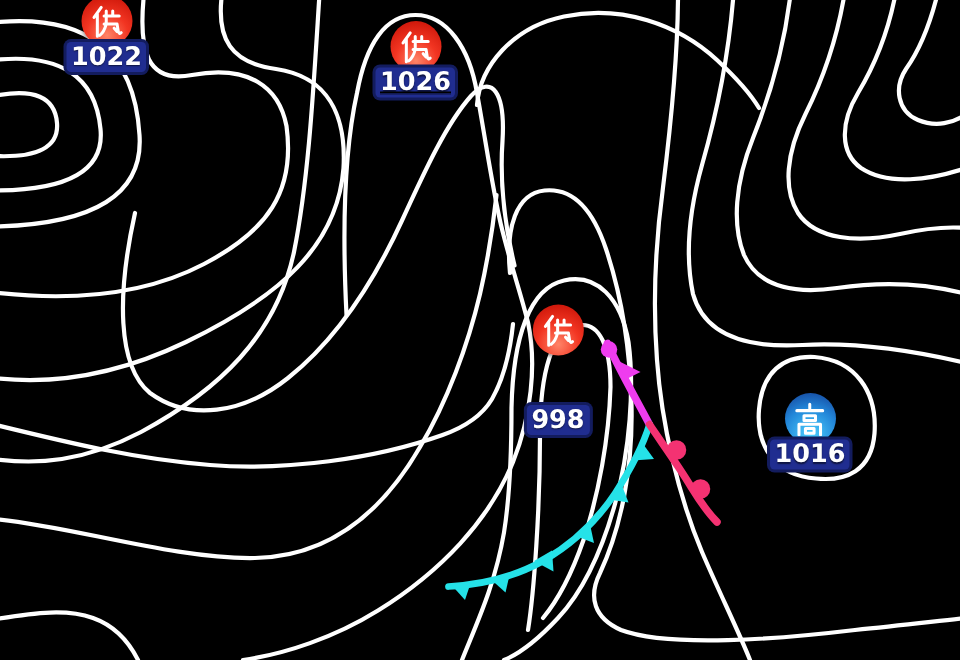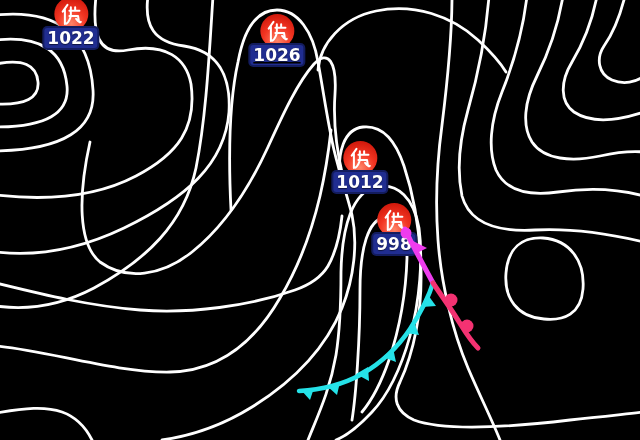--- a/index.html
+++ b/index.html
@@ -84,35 +84,35 @@
       <div class="p-label">1022</div>
     </div>
       <div class="marker low" style="left: 277px; top: 31px; text-decoration: underline;">
       <div class="p-circle">
         <svg class="glyph" viewBox="0 0 24 24">
             <use class="glyph-use" href="#glyph-low"></use>
           </svg>
       </div>
       <div class="p-label">1026</div>
     </div>
-      <div class="marker low" style="left: 360px; top: 158px;">
-      <div class="p-circle">
-        <svg class="glyph" viewBox="0 0 24 24">
-            <use class="glyph-use" href="#glyph-low"></use>
-          </svg>
-      </div>
-      <div class="p-label">1012</div>
-    </div>
-      <div class="marker low" style="left: 394px; top: 220px;">
+      <div class="marker low" style="left: 372px; top: 220px; gap: 36px;">
       <div class="p-circle">
         <svg class="glyph" viewBox="0 0 24 24">
             <use class="glyph-use" href="#glyph-low"></use>
           </svg>
       </div>
       <div class="p-label">998</div>
+    </div>
+      <div class="marker high" style="left: 540px; top: 279px;">
+      <div class="p-circle">
+        <svg class="glyph" viewBox="0 0 24 24">
+            <use class="glyph-use" href="#glyph-high"></use>
+          </svg>
+      </div>
+      <div class="p-label">1016</div>
     </div>
     </div>
 
   <svg id="front-layer" class="layer" viewBox="0 0 640 440">
     <g>
       <path class="front-line" d="M405,229 C412,245 423,264 433,283" stroke="#ee3cee"></path>
       <circle class="front-sym" cx="406" cy="233" r="5.5" fill="#ee3cee"></circle>
       <polygon class="front-sym" points="411,240 417,253 427,248" fill="#ee3cee"></polygon>
     </g>
     <g>

